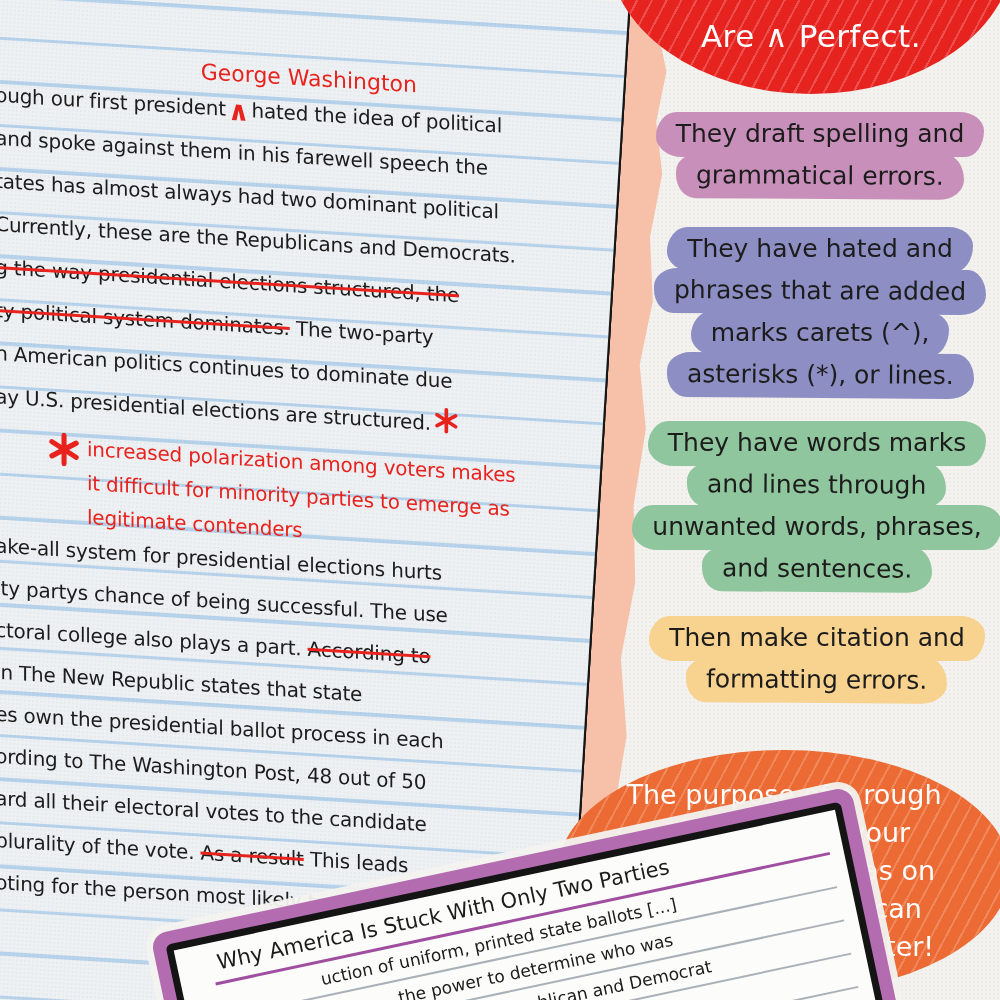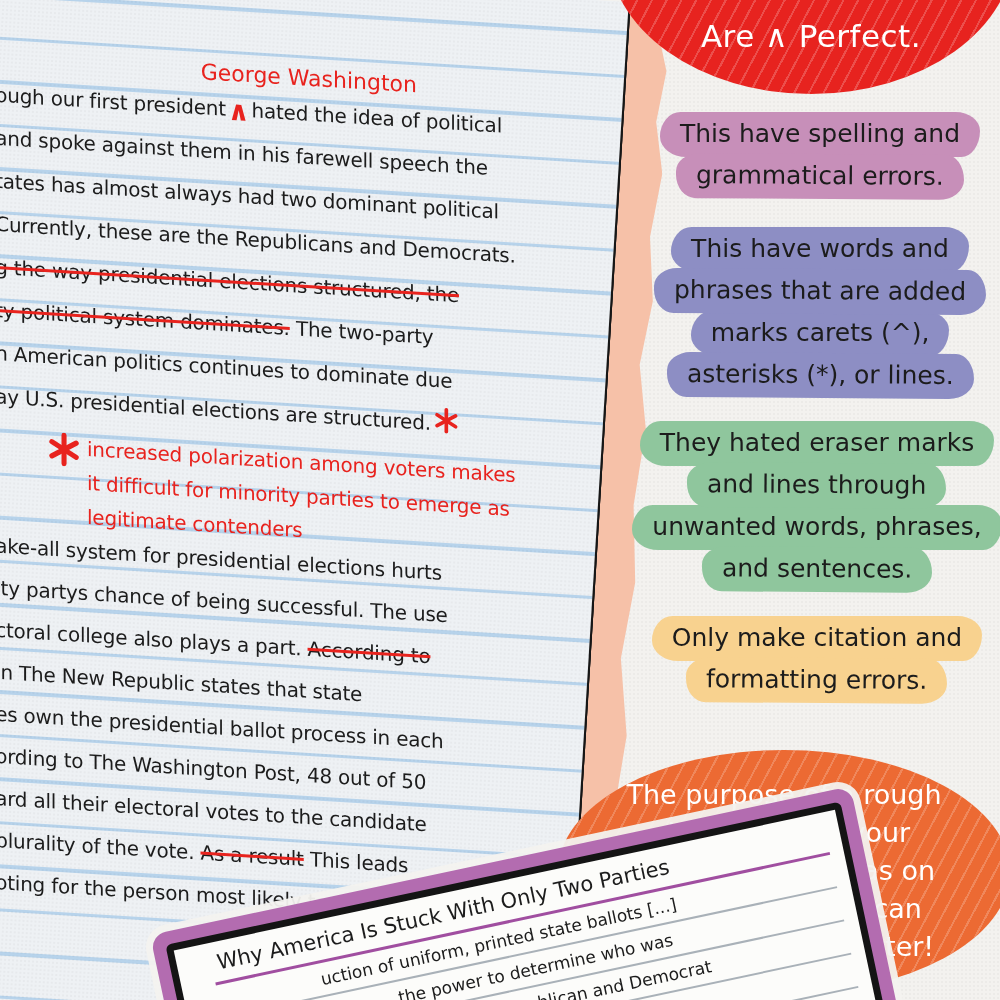--- a/index.html
+++ b/index.html
@@ -163,40 +163,40 @@
         <div class="eline">oting for the person most likely to wi</div>
       </div>
     </div>
   </div>
 
   <div class="oval oval-red">
     <div class="oval-text">Are ∧ Perfect.</div>
   </div>
 
   <div class="hl-block blk-pink">
-    <div class="hline"><span class="hl pink">This have spelling and</span></div>
+    <div class="hline"><span class="hl pink">They draft spelling and</span></div>
     <div class="hline"><span class="hl pink">grammatical errors.</span></div>
   </div>
 
   <div class="hl-block blk-purple">
-    <div class="hline"><span class="hl purple">This have words and</span></div>
+    <div class="hline"><span class="hl purple">They have hated and</span></div>
     <div class="hline"><span class="hl purple">phrases that are added</span></div>
     <div class="hline"><span class="hl purple">marks carets (^),</span></div>
     <div class="hline"><span class="hl purple">asterisks (*), or lines.</span></div>
   </div>
 
   <div class="hl-block blk-green">
-    <div class="hline"><span class="hl green">They hated eraser marks</span></div>
+    <div class="hline"><span class="hl green">They have words marks</span></div>
     <div class="hline"><span class="hl green">and lines through</span></div>
     <div class="hline"><span class="hl green">unwanted words, phrases,</span></div>
     <div class="hline"><span class="hl green">and sentences.</span></div>
   </div>
 
   <div class="hl-block blk-yellow">
-    <div class="hline"><span class="hl yellow">Only make citation and</span></div>
+    <div class="hline"><span class="hl yellow">Then make citation and</span></div>
     <div class="hline"><span class="hl yellow">formatting errors.</span></div>
   </div>
 
   <div class="oval oval-orange">
     <div class="oval-text">
       <div>The purpose of a rough</div>
       <div>draft is to get your</div>
       <div>thoughts and ideas on</div>
       <div>paper. Then you can</div>
       <div>start making it better!</div>

